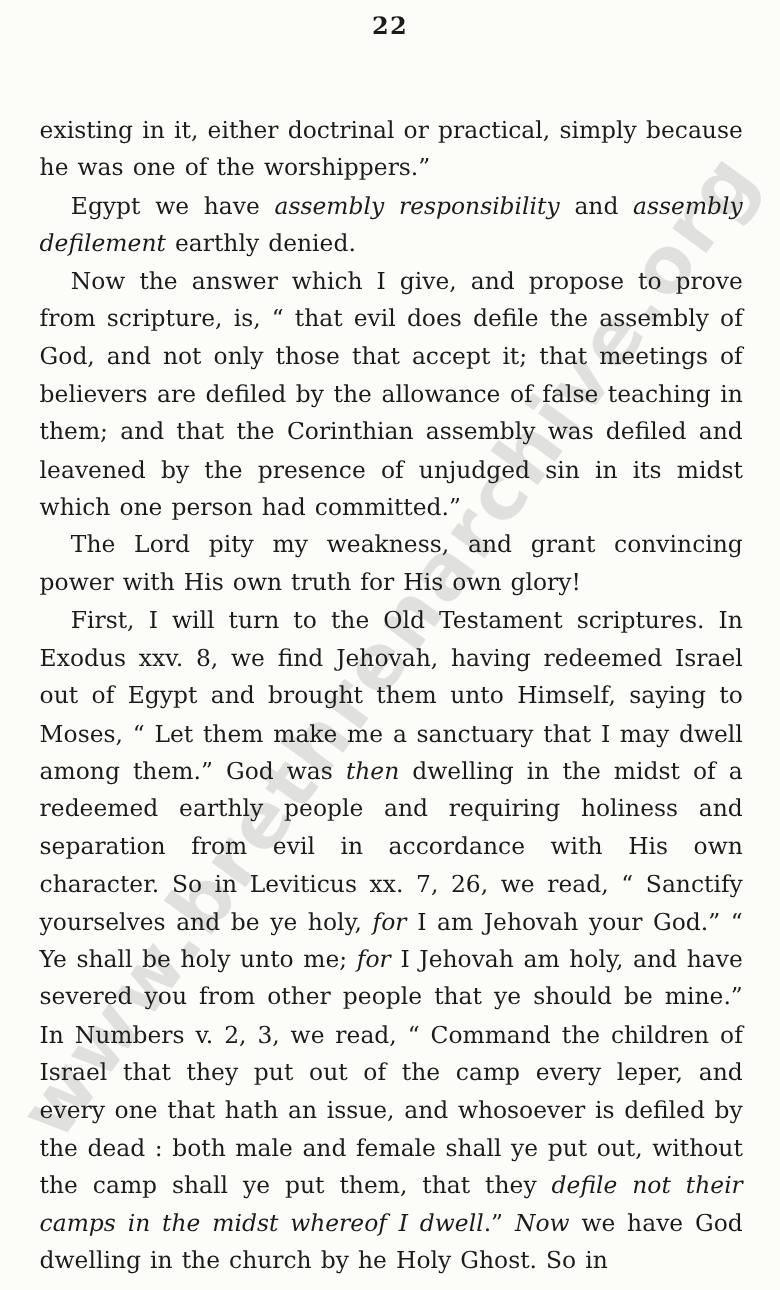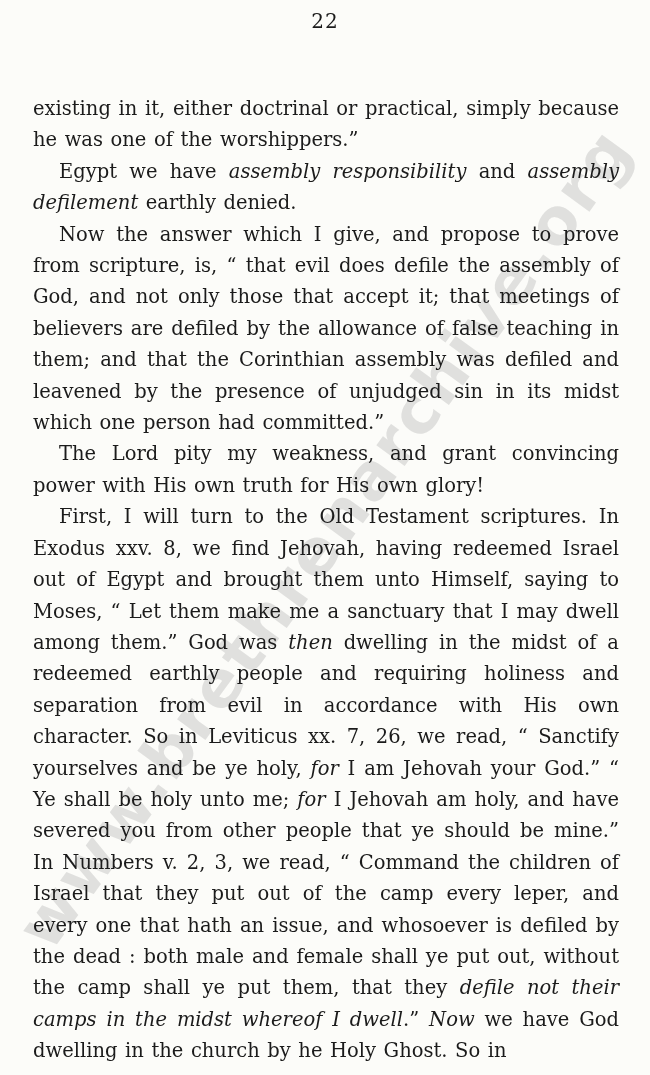--- a/index.html
+++ b/index.html
@@ -9,21 +9,21 @@
     width: 650px;
     height: 1075px;
     margin: 0 auto;
     background: #fcfcf9;
     overflow: hidden;
     color: #1b1b1b;
     font-family: "DejaVu Serif", "Liberation Serif", serif;
   }
   .page-number {
     text-align: center;
-    font-weight: normal;
+    font-weight: bold;
     font-size: 20px;
     padding-top: 9px;
     letter-spacing: 1px;
     position: relative;
     z-index: 2;
   }
   .watermark {
     position: absolute;
     top: 50%;
     left: 50%;

